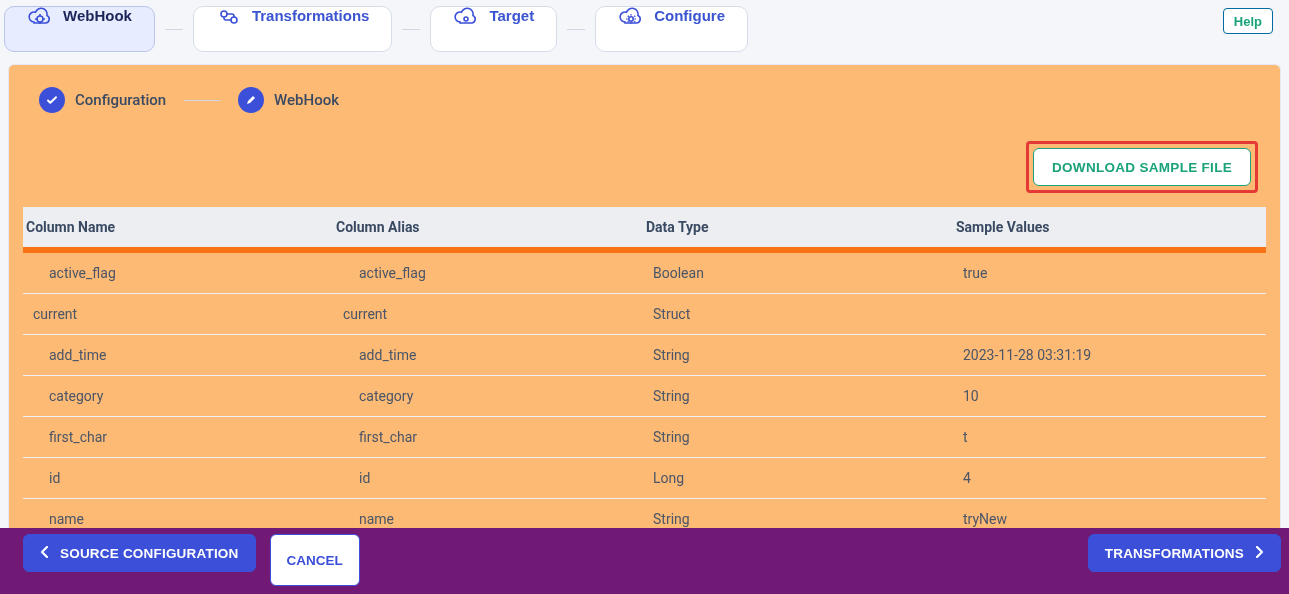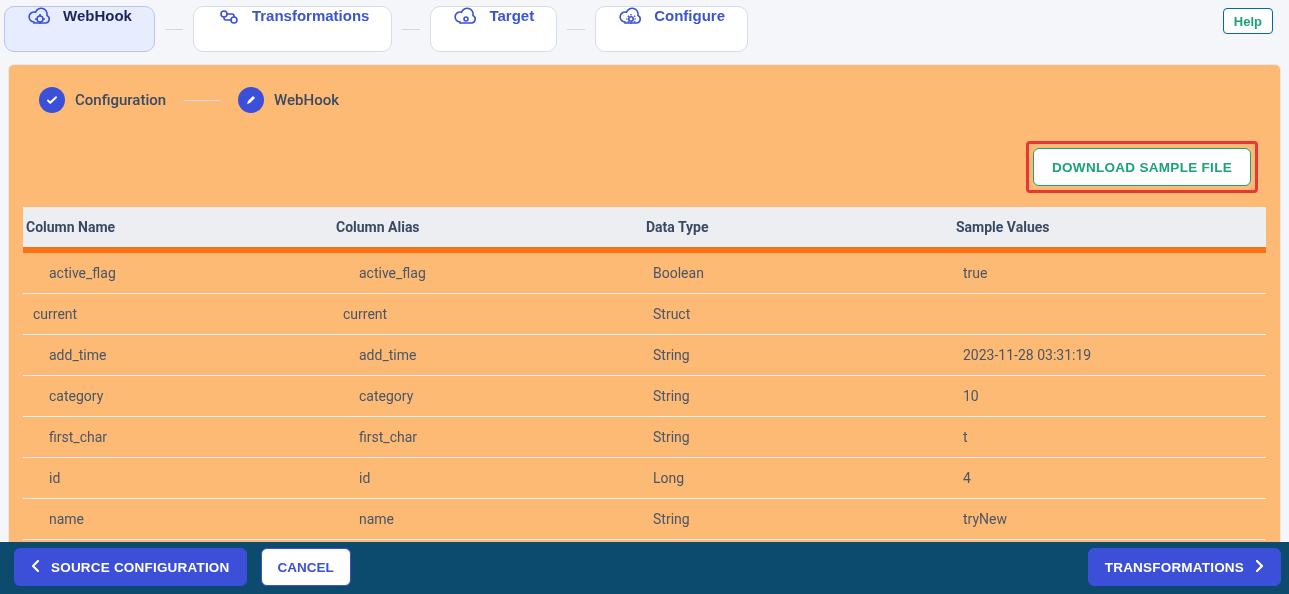--- a/index.html
+++ b/index.html
@@ -56,30 +56,30 @@
   .col-name { width: 310px; }
   .col-alias { width: 310px; }
   .col-type  { width: 310px; }
   .col-sample{ }
   .indent { padding-left: 16px; display: inline-block; }
   .tbody-wrap { overflow-y: auto; flex: 1 1 auto; }
   
   .footer {
     position: absolute; left: 0; right: 0; bottom: 0;
     display: flex; gap: 14px;
-    padding: 6px 8px 8px 14px; background: #0c4a6e;
+    padding: 6px 8px 8px 23px; background: #701a75;
   }
   .btn-primary {
     background: #3b4fd8; color: #fff; border: 1px solid #3b4fd8;
     height: 38px; padding: 0 16px; border-radius: 6px; font-weight: 700; font-size: 13.5px;
     display: inline-flex; align-items: center; gap: 10px; cursor: pointer; letter-spacing: .2px;
   }
   .btn-secondary {
     background: #fff; color: #3b4fd8; border: 1px solid #3b4fd8;
-    height: 38px; padding: 0 16px; border-radius: 6px; font-weight: 700; font-size: 13.5px; cursor: pointer;
+    height: 52px; padding: 0 16px; border-radius: 6px; font-weight: 700; font-size: 13.5px; cursor: pointer;
   }
 </style>
 </head>
 <body>
 
 <div class="stepper">
   <button class="step-pill active">
     <span class="step-icon">
       <svg width="26" height="20" viewBox="0 0 26 20" fill="none" stroke="#3b4fd8" stroke-width="1.6">
         <path d="M7 15a5 5 0 1 1 1.5-9.8A6 6 0 0 1 20 8.5 4 4 0 0 1 19 16H7z"></path>

